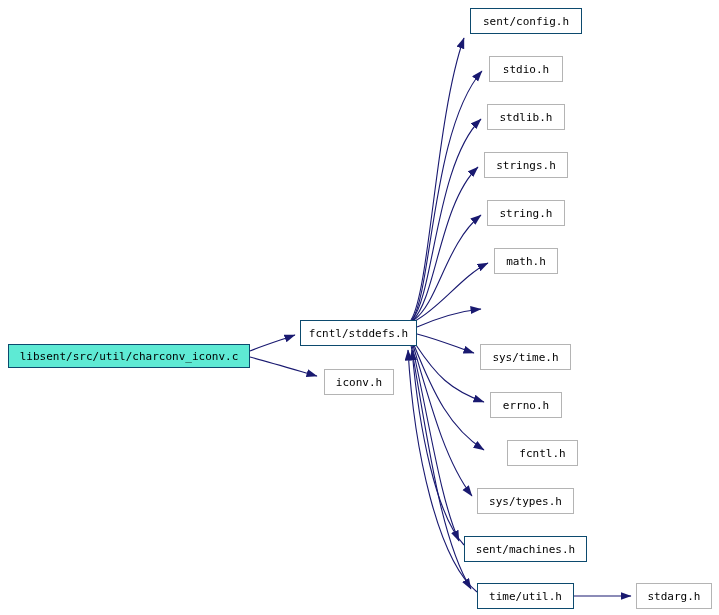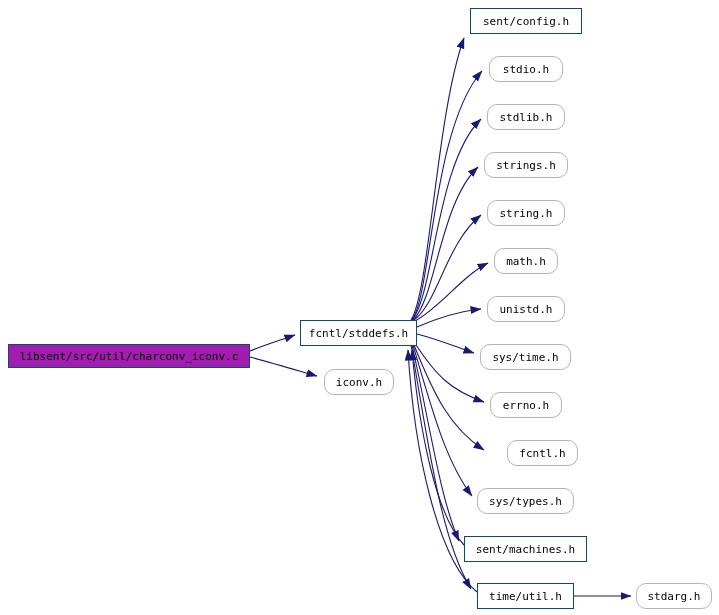--- a/index.html
+++ b/index.html
@@ -17,22 +17,22 @@
     box-sizing:border-box;
     border:1px solid #0c4a6e;
     background:#ffffff;
     color:#000000;
     font-size:11px;
     display:flex;align-items:center;justify-content:center;
     white-space:nowrap;
     letter-spacing:0px;
     text-align:center;
   }
-  .node.ext{border-color:#b4b4b4;border-radius:10px;}
-  .node.src{background:#a21caf;}
+  .node.ext{border-color:#b4b4b4;}
+  .node.src{background:#5eead4;}
 </style>
 </head>
 <body>
 
 <div class="canvas">
 
   <svg class="edges" width="719" height="615" viewBox="0 0 719 615">
     <defs>
       <marker id="arw" markerUnits="userSpaceOnUse" markerWidth="12" markerHeight="9" refX="10.5" refY="4" orient="auto">
         <path d="M0,0 L11,4 L0,8 Z" fill="#191970"></path>
@@ -74,21 +74,20 @@
   <div class="node ext" style="left:489px;top:56px;width:74px;height:26px;">stdio.h</div>
 
   <div class="node ext" style="left:487px;top:104px;width:78px;height:26px;">stdlib.h</div>
 
   <div class="node ext" style="left:484px;top:152px;width:84px;height:26px;">strings.h</div>
 
   <div class="node ext" style="left:487px;top:200px;width:78px;height:26px;">string.h</div>
 
   <div class="node ext" style="left:494px;top:248px;width:64px;height:26px;">math.h</div>
 
-  <div class="node ext" style="left:487px;top:296px;width:78px;height:26px;">unistd.h</div>
 
   <div class="node ext" style="left:480px;top:344px;width:91px;height:26px;">sys/time.h</div>
 
   <div class="node ext" style="left:490px;top:392px;width:72px;height:26px;">errno.h</div>
 
   <div class="node ext" style="left:490px;top:440px;width:71px;height:26px;margin-left:17px;">fcntl.h</div>
 
   <div class="node ext" style="left:477px;top:488px;width:97px;height:26px;">sys/types.h</div>
 
   <div class="node" style="left:464px;top:536px;width:123px;height:26px;">sent/machines.h</div>

